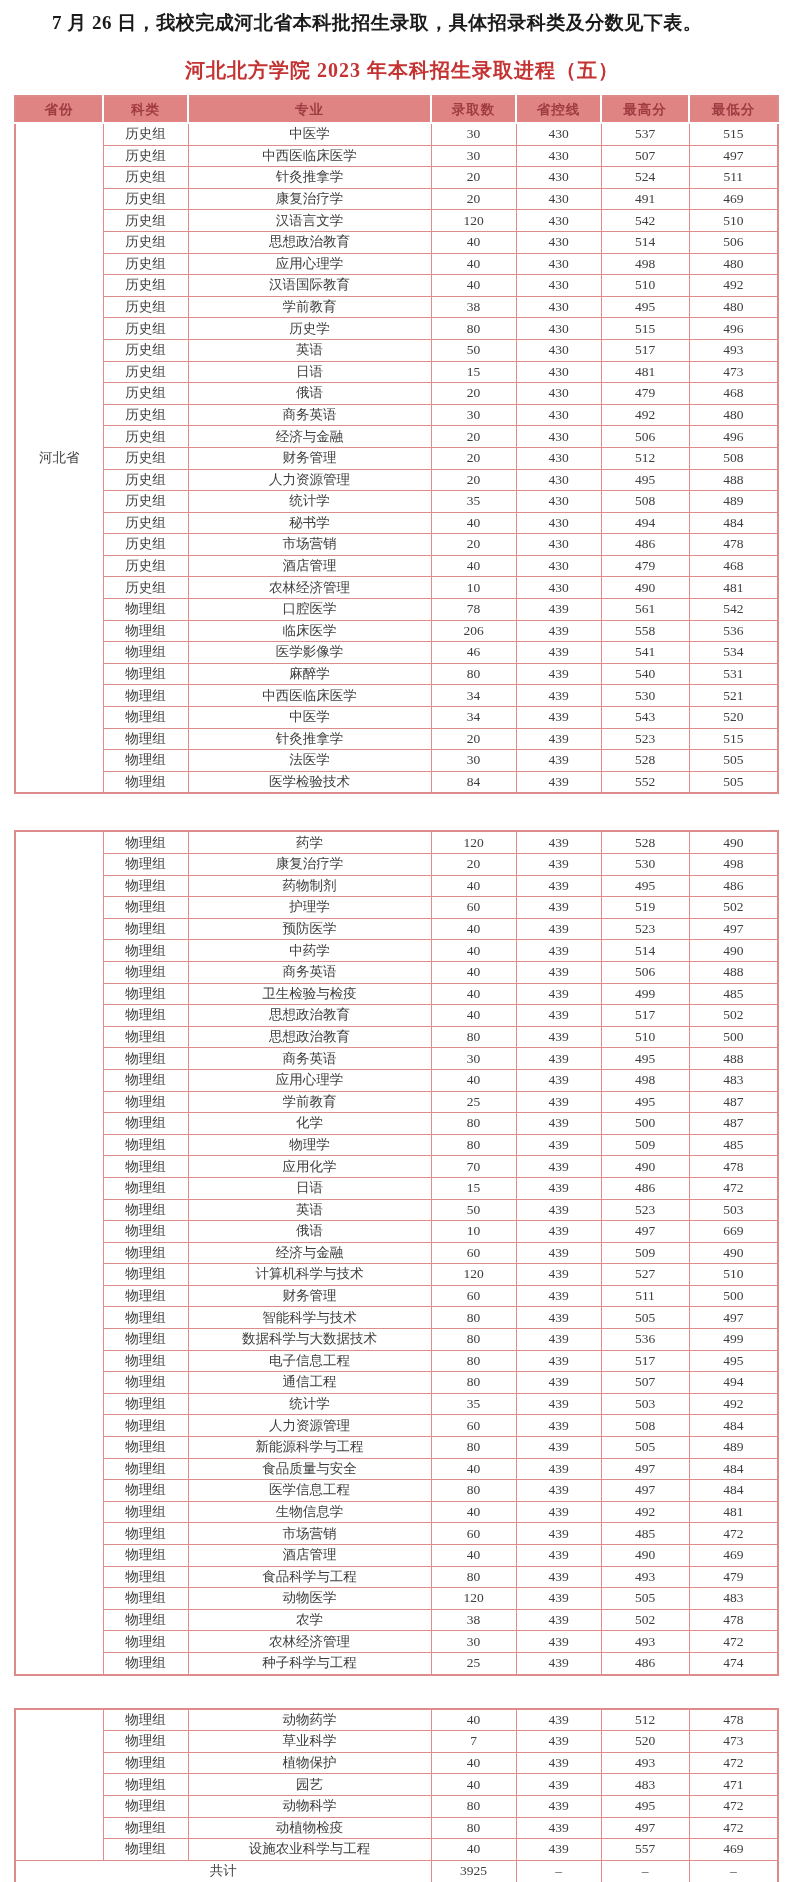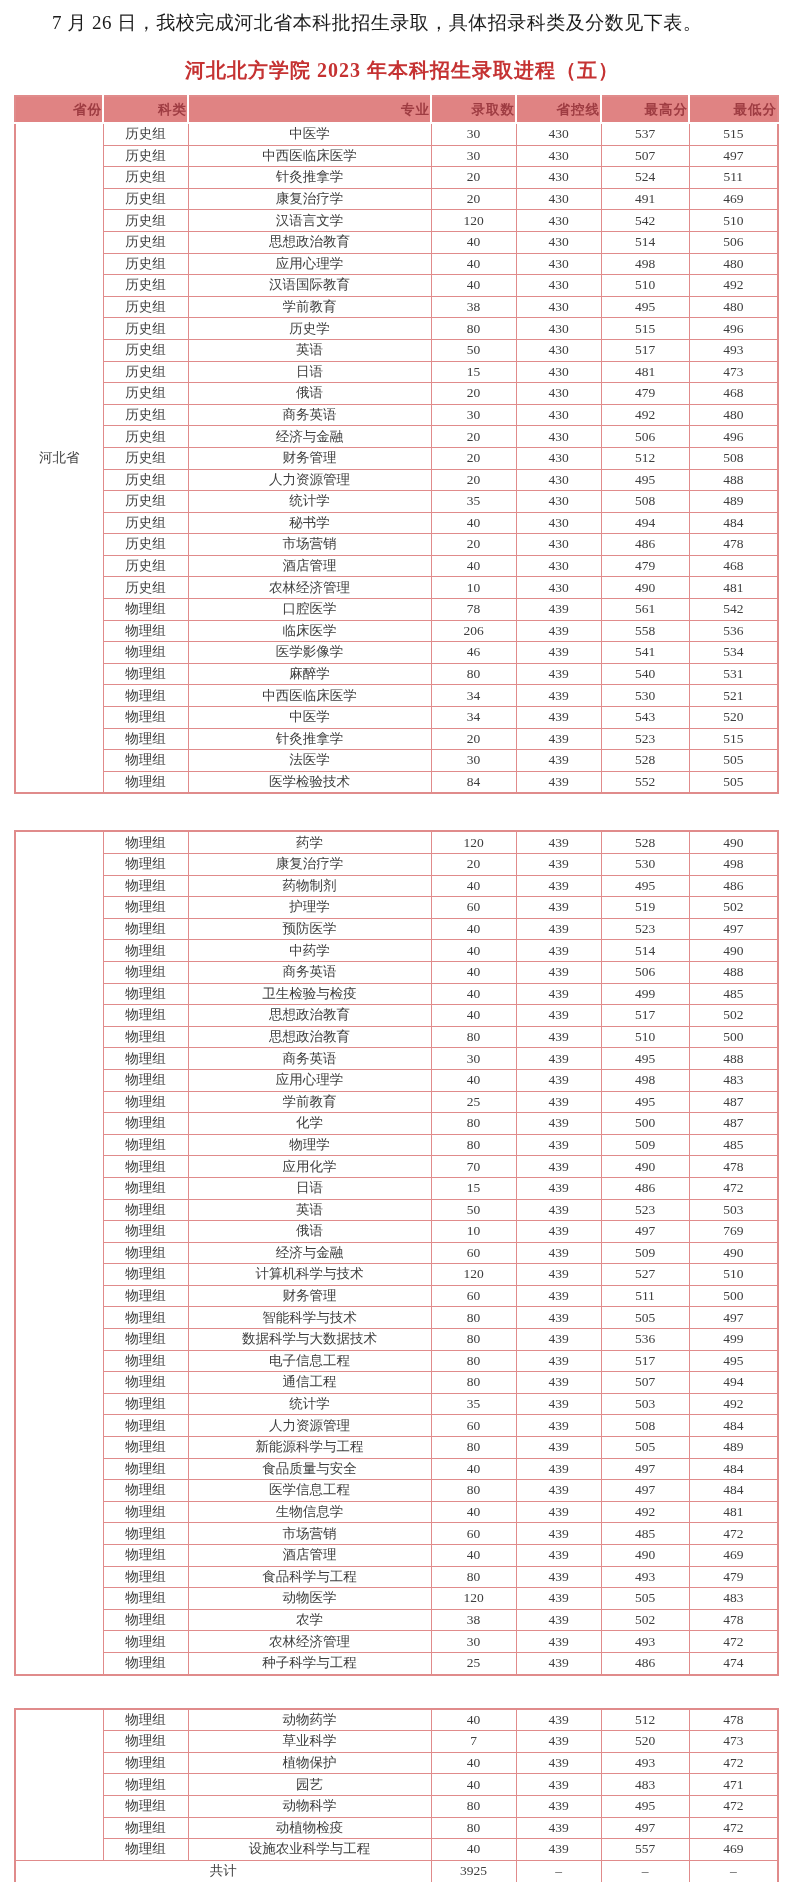--- a/index.html
+++ b/index.html
@@ -12,20 +12,21 @@
     font-family: "Liberation Serif", "DejaVu Serif", serif;
     color: #1a1a1a;
   }
   .intro {
     margin: 9px 16px 0 14px;
     font-size: 19px;
     line-height: 27px;
     text-indent: 2em;
     color: #1a1a1a;
     letter-spacing: 0.5px;
+    font-weight: bold;
   }
   .doc-title {
     margin: 21px 0 11px 12px;
     text-align: center;
     font-size: 20px;
     font-weight: bold;
     color: #c53232;
     letter-spacing: 1px;
   }
   table.block {
@@ -40,21 +41,20 @@
   th {
     background: #e08383;
     color: #9e3c42;
     font-size: 13.5px;
     font-weight: bold;
     height: 25px;
     padding: 0;
     border-right: 2px solid #ffffff;
     border-bottom: 2px solid #ffffff;
     letter-spacing: 1px;
-    text-align: right;
   }
   th:last-child { border-right: none; }
   td {
     border: 1px solid #e08b8b;
     text-align: center;
     vertical-align: middle;
     font-size: 13.5px;
     color: #3d3d3d;
     height: 20.6px;
     padding: 0;
@@ -503,21 +503,21 @@
         <td>439</td>
         <td>523</td>
         <td>503</td>
       </tr>
       <tr>
         <td>物理组</td>
         <td>俄语</td>
         <td>10</td>
         <td>439</td>
         <td>497</td>
-        <td>769</td>
+        <td>669</td>
       </tr>
       <tr>
         <td>物理组</td>
         <td>经济与金融</td>
         <td>60</td>
         <td>439</td>
         <td>509</td>
         <td>490</td>
       </tr>
       <tr>

